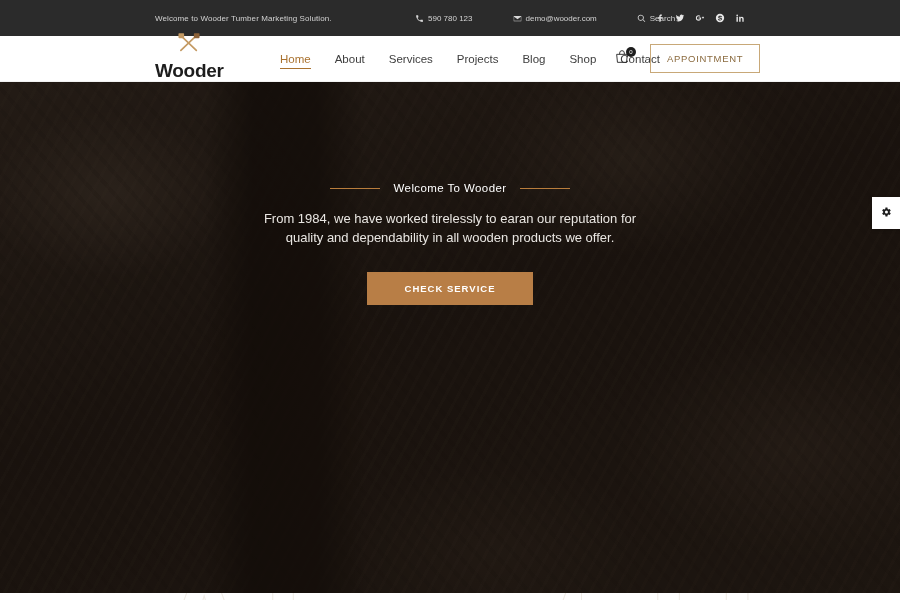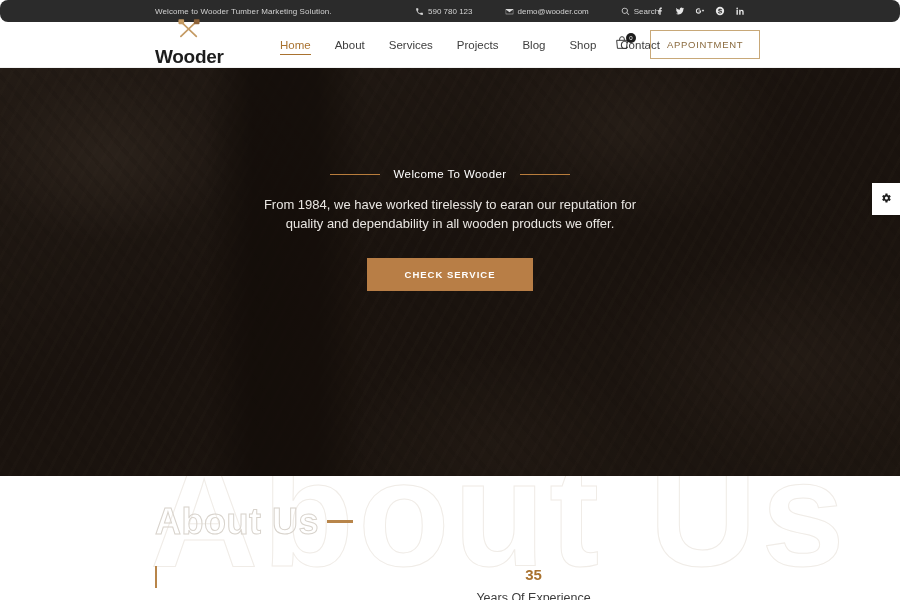--- a/index.html
+++ b/index.html
@@ -6,43 +6,42 @@
   html,body { width:900px; height:600px; overflow:hidden; }
   body {
     font-family:"Liberation Sans", sans-serif;
     background:#ffffff;
     color:#333;
     -webkit-font-smoothing:antialiased;
   }
 
   
   .topbar {
-    height:22px;
+    height:36px;
     background:#2b2b2b;
     display:flex;
     align-items:center;
     font-size:8px;
     color:#cfcfcf;
     position:relative;
-    border-radius:8px;
   }
   .topbar-welcome {
     position:absolute;
     left:155px;
     font-size:8px;
     color:#d2d2d2;
     letter-spacing:.1px;
     white-space:nowrap;
   }
   .topbar-right {
     position:absolute;
     left:415px;
     display:flex;
     align-items:center;
-    gap:4px;
+    gap:12px;
   }
   .tb-item {
     display:flex;
     align-items:center;
     gap:4px;
     color:#d2d2d2;
     font-size:8px;
     white-space:nowrap;
   }
   .tb-item + .tb-item { margin-left:28px; }
@@ -158,21 +157,21 @@
     font-size:9.5px;
     letter-spacing:.7px;
     padding:8px 16px;
     cursor:pointer;
     font-family:"Liberation Sans", sans-serif;
     white-space:nowrap;
   }
 
   
   .hero {
-    height:408px;
+    height:511px;
     position:relative;
     overflow:hidden;
     background:#4c1d95;
   }
   .hero-bg {
     position:absolute; inset:0;
     background:
       radial-gradient(ellipse 180px 120px at 12% 22%, rgba(95,80,66,.55), transparent 70%),
       radial-gradient(ellipse 220px 140px at 70% 15%, rgba(86,72,58,.5), transparent 70%),
       radial-gradient(ellipse 160px 200px at 33% 60%, rgba(40,28,20,.9), transparent 72%),

